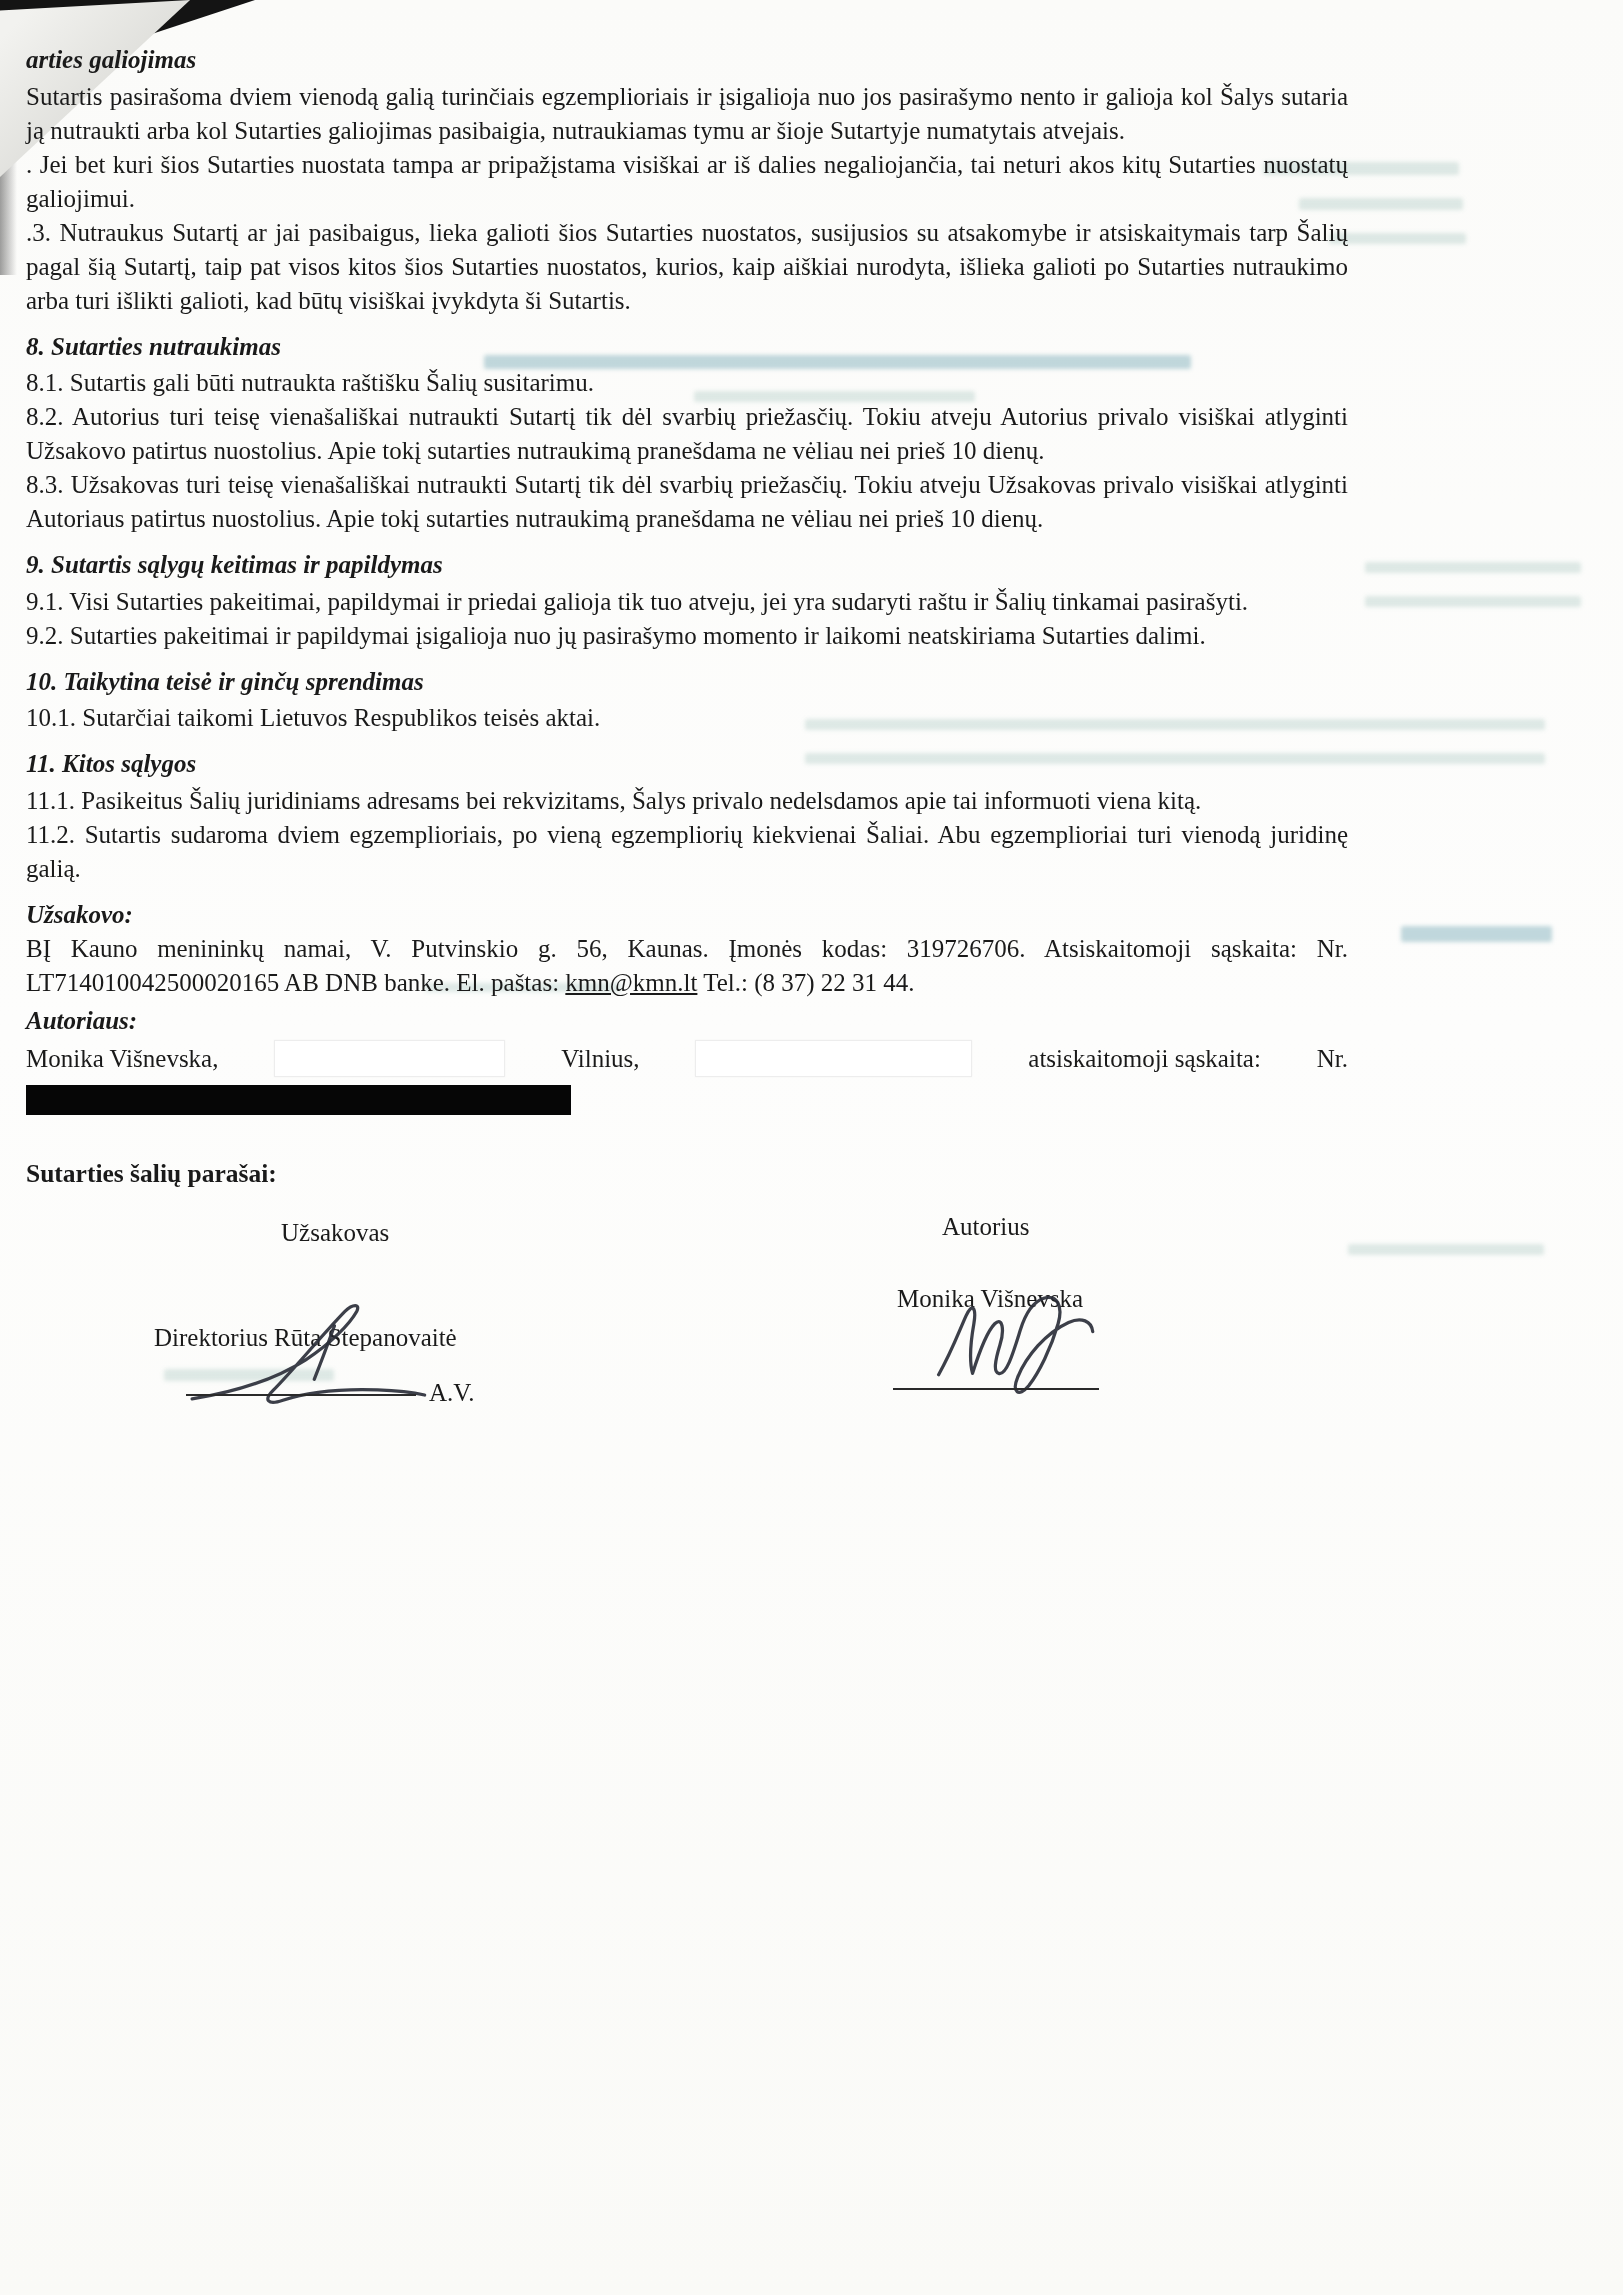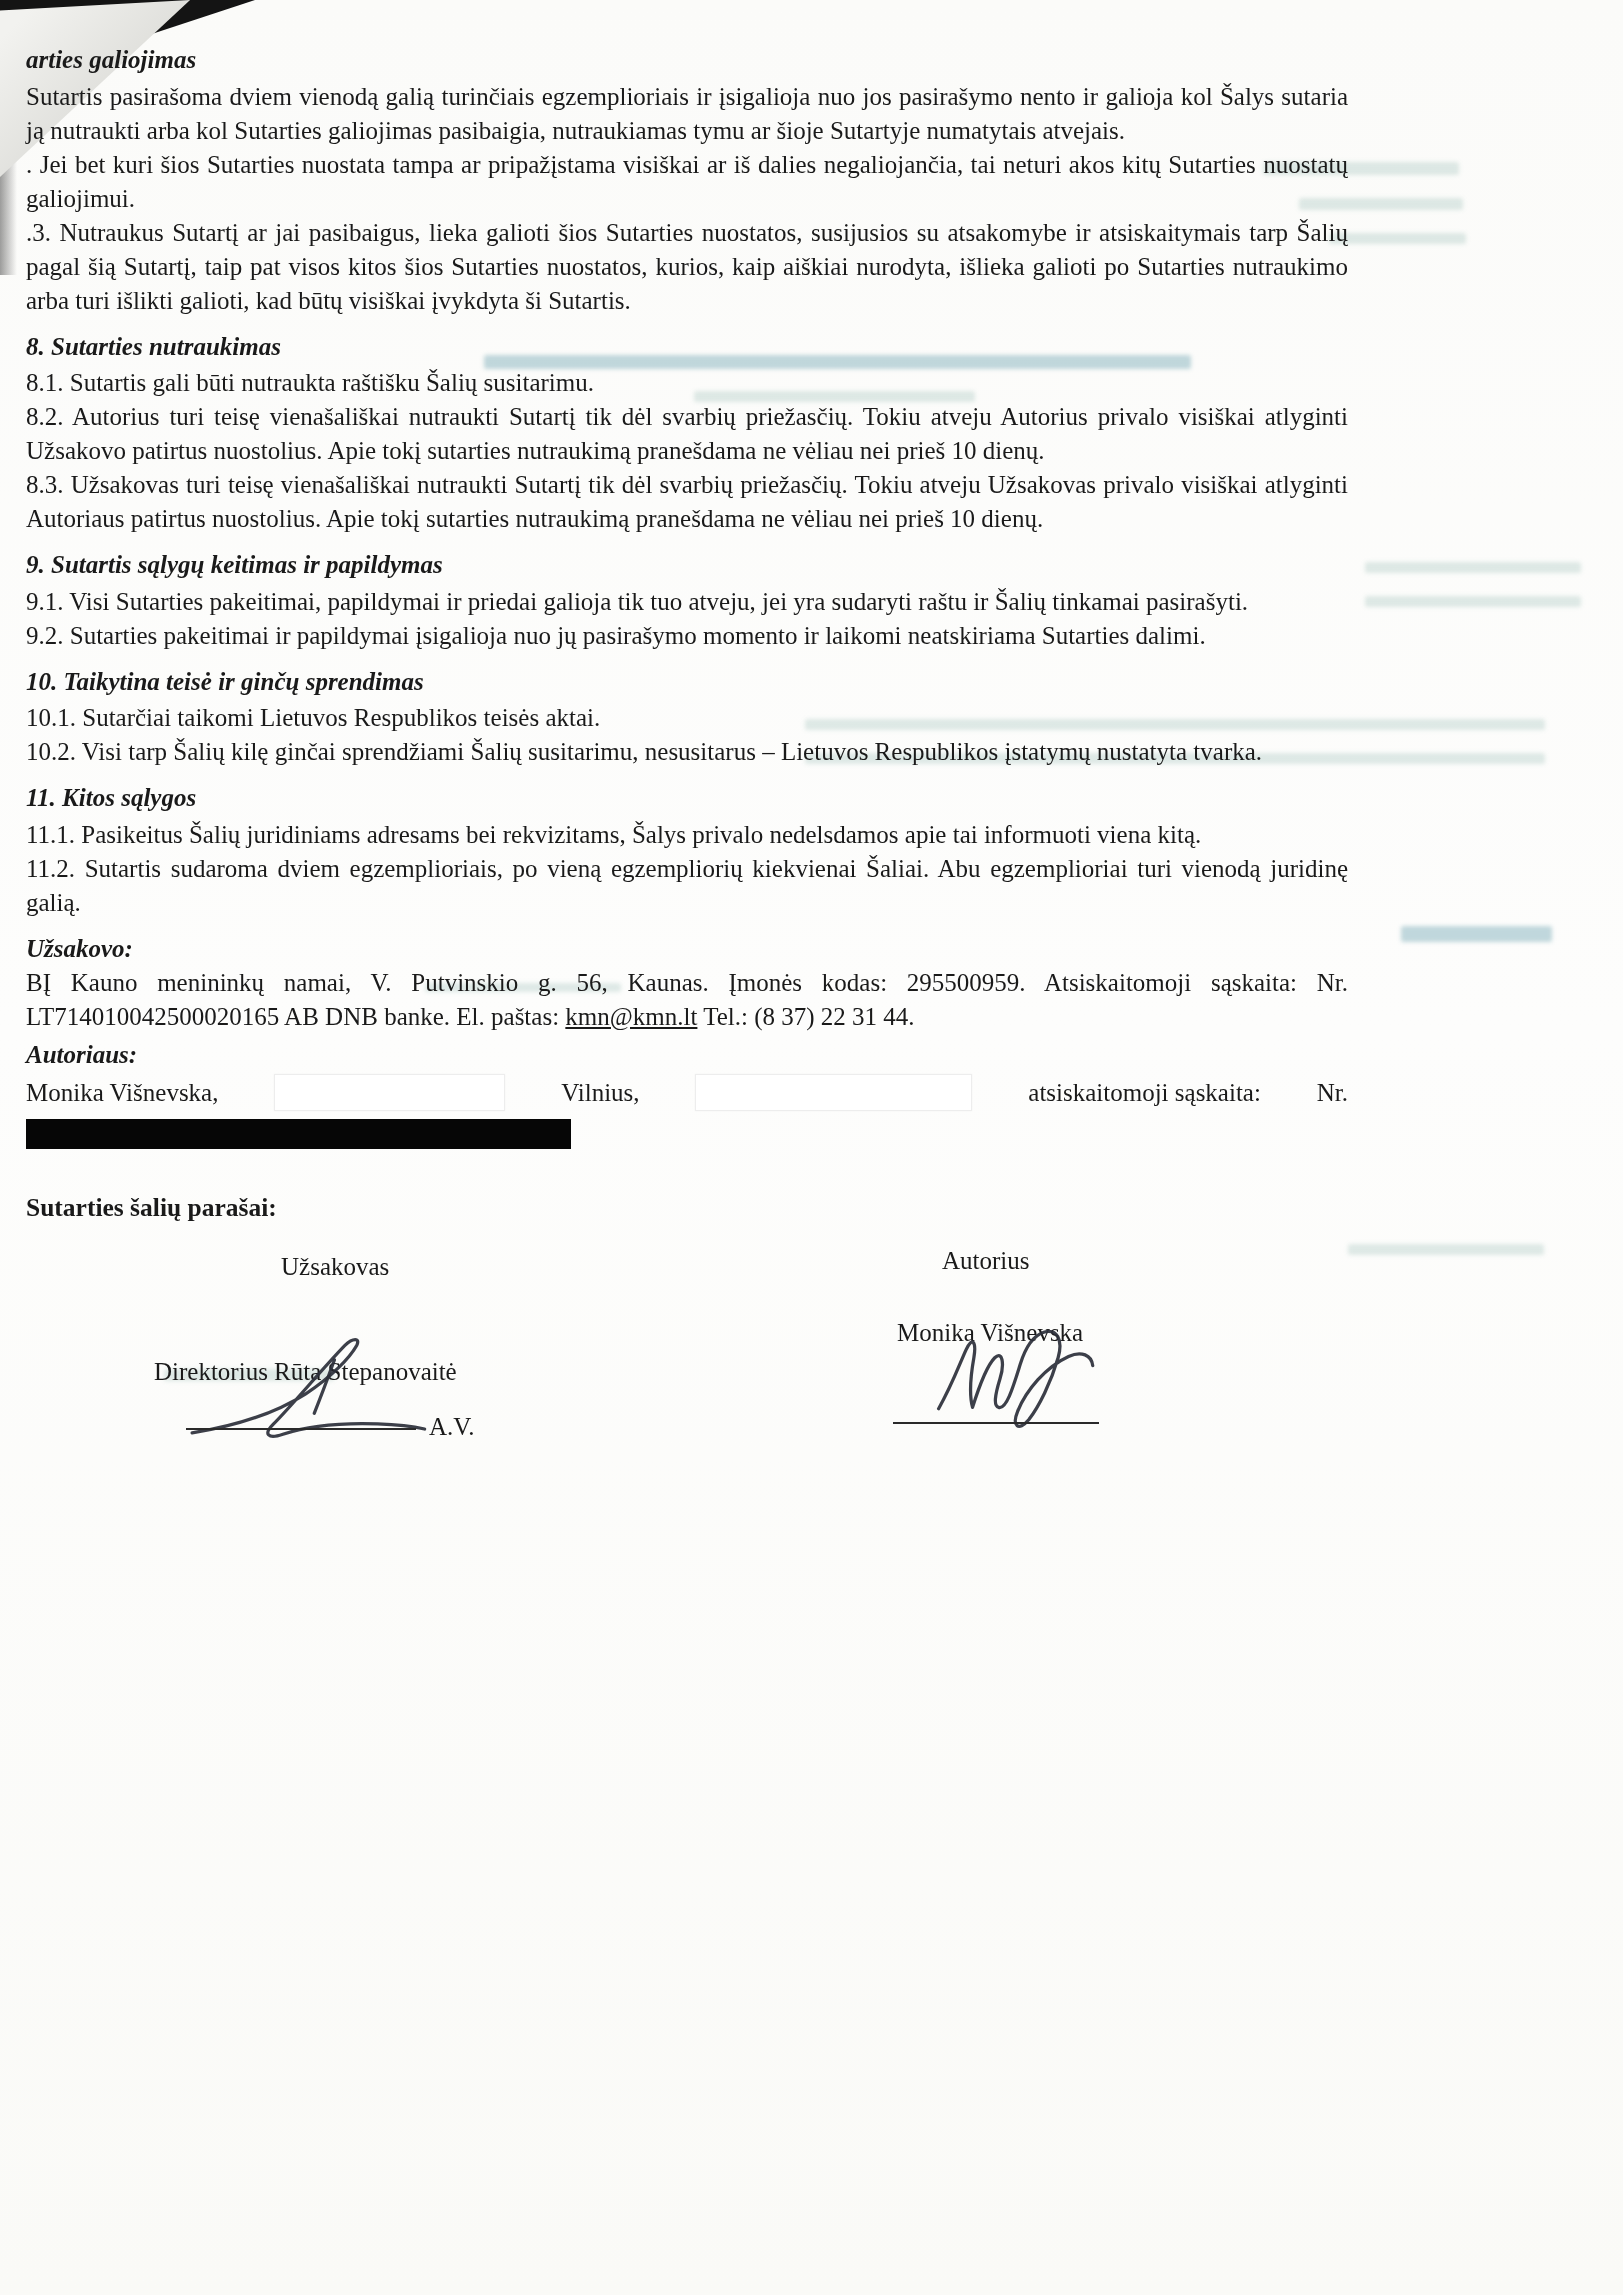--- a/index.html
+++ b/index.html
@@ -114,34 +114,33 @@
           <p class="para">8.3. Užsakovas turi teisę vienašališkai nutraukti Sutartį tik dėl svarbių priežasčių. Tokiu atveju Užsakovas privalo visiškai atlyginti Autoriaus patirtus nuostolius. Apie tokį sutarties nutraukimą pranešdama ne vėliau nei prieš 10 dienų.</p>
         </div>
         <div class="section">
           <div class="section-heading">9. Sutartis sąlygų keitimas ir papildymas</div>
           <p class="para">9.1. Visi Sutarties pakeitimai, papildymai ir priedai galioja tik tuo atveju, jei yra sudaryti raštu ir Šalių tinkamai pasirašyti.</p>
           <p class="para">9.2. Sutarties pakeitimai ir papildymai įsigalioja nuo jų pasirašymo momento ir laikomi neatskiriama Sutarties dalimi.</p>
         </div>
         <div class="section">
           <div class="section-heading">10. Taikytina teisė ir ginčų sprendimas</div>
           <p class="para">10.1. Sutarčiai taikomi Lietuvos Respublikos teisės aktai.</p>
-          <p class="para">10.2. Visi tarp Šalių kilę ginčai sprendžiami Šalių susitarimu, nesusitarus – Lietuvos Respublikos įstatymų nustatyta tvarka.</p>
         </div>
         <div class="section">
           <div class="section-heading">11. Kitos sąlygos</div>
           <p class="para">11.1. Pasikeitus Šalių juridiniams adresams bei rekvizitams, Šalys privalo nedelsdamos apie tai informuoti viena kitą.</p>
           <p class="para">11.2. Sutartis sudaroma dviem egzemplioriais, po vieną egzempliorių kiekvienai Šaliai. Abu egzemplioriai turi vienodą juridinę galią.</p>
         </div>
       </div>
 
     <div class="section">
 
       <div class="sub-label">Užsakovo:</div>
 
-      <p class="para"><span>BĮ Kauno menininkų namai, V. Putvinskio g. 56, Kaunas. Įmonės kodas: 295500959. Atsiskaitomoji sąskaita: Nr. LT714010042500020165 AB DNB banke. El. paštas: </span><span class="email-link">kmn@kmn.lt</span><span> Tel.: (8 37) 22 31 44.</span></p>
+      <p class="para"><span>BĮ Kauno menininkų namai, V. Putvinskio g. 56, Kaunas. Įmonės kodas: 319726706. Atsiskaitomoji sąskaita: Nr. LT714010042500020165 AB DNB banke. El. paštas: </span><span class="email-link">kmn@kmn.lt</span><span> Tel.: (8 37) 22 31 44.</span></p>
 
       <div class="sub-label">Autoriaus:</div>
 
       <div class="author-line">
         <span>Monika Višnevska,</span>
         <span class="white-box b1"></span>
         <span>Vilnius,</span>
         <span class="white-box b2"></span>
         <span>atsiskaitomoji sąskaita:</span>
         <span>Nr.</span>

